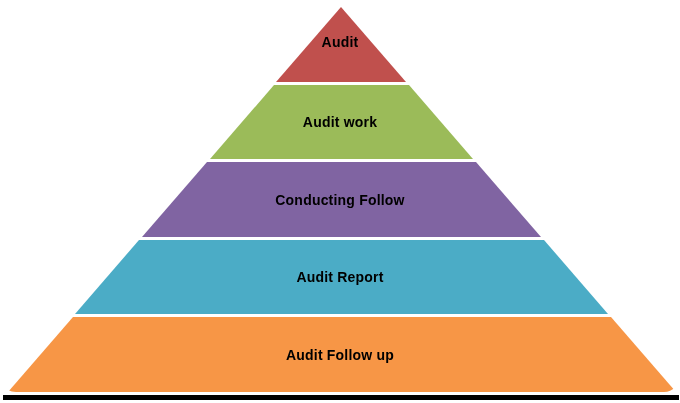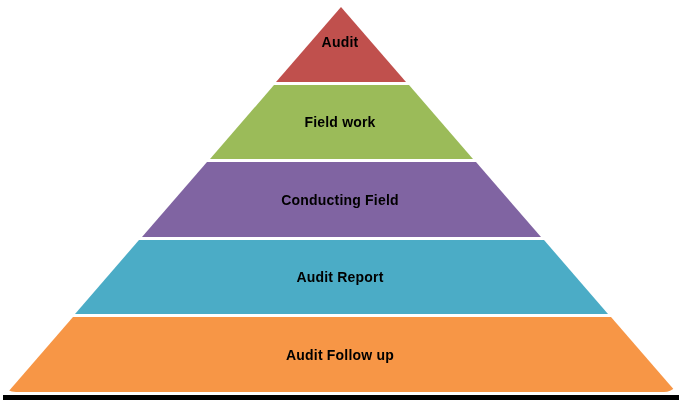--- a/index.html
+++ b/index.html
@@ -62,25 +62,25 @@
 </head>
 <body>
 
 <div class="canvas" style="background: rgb(255, 255, 255);">
 
   <div class="level level-0" style="background: rgb(192, 80, 77); color: rgb(0, 0, 0);">
     <span class="label-line">Audit</span>
   </div>
 
   <div class="level level-1" style="background: rgb(155, 187, 89); color: rgb(0, 0, 0);">
-    <span class="label-line">Field work</span>
+    <span class="label-line">Audit work</span>
   </div>
 
   <div class="level level-2" style="background: rgb(128, 100, 162); color: rgb(0, 0, 0);">
-    <span class="label-line">Conducting Field</span>
+    <span class="label-line">Conducting Follow</span>
   </div>
 
   <div class="level level-3" style="background: rgb(75, 172, 198); color: rgb(0, 0, 0); border-radius: 12px;">
     <span class="label-line">Audit Report</span>
   </div>
 
   <div class="level level-4" style="background: rgb(247, 150, 70); color: rgb(0, 0, 0);">
     <span class="label-line">Audit Follow up</span>
   </div>
 

